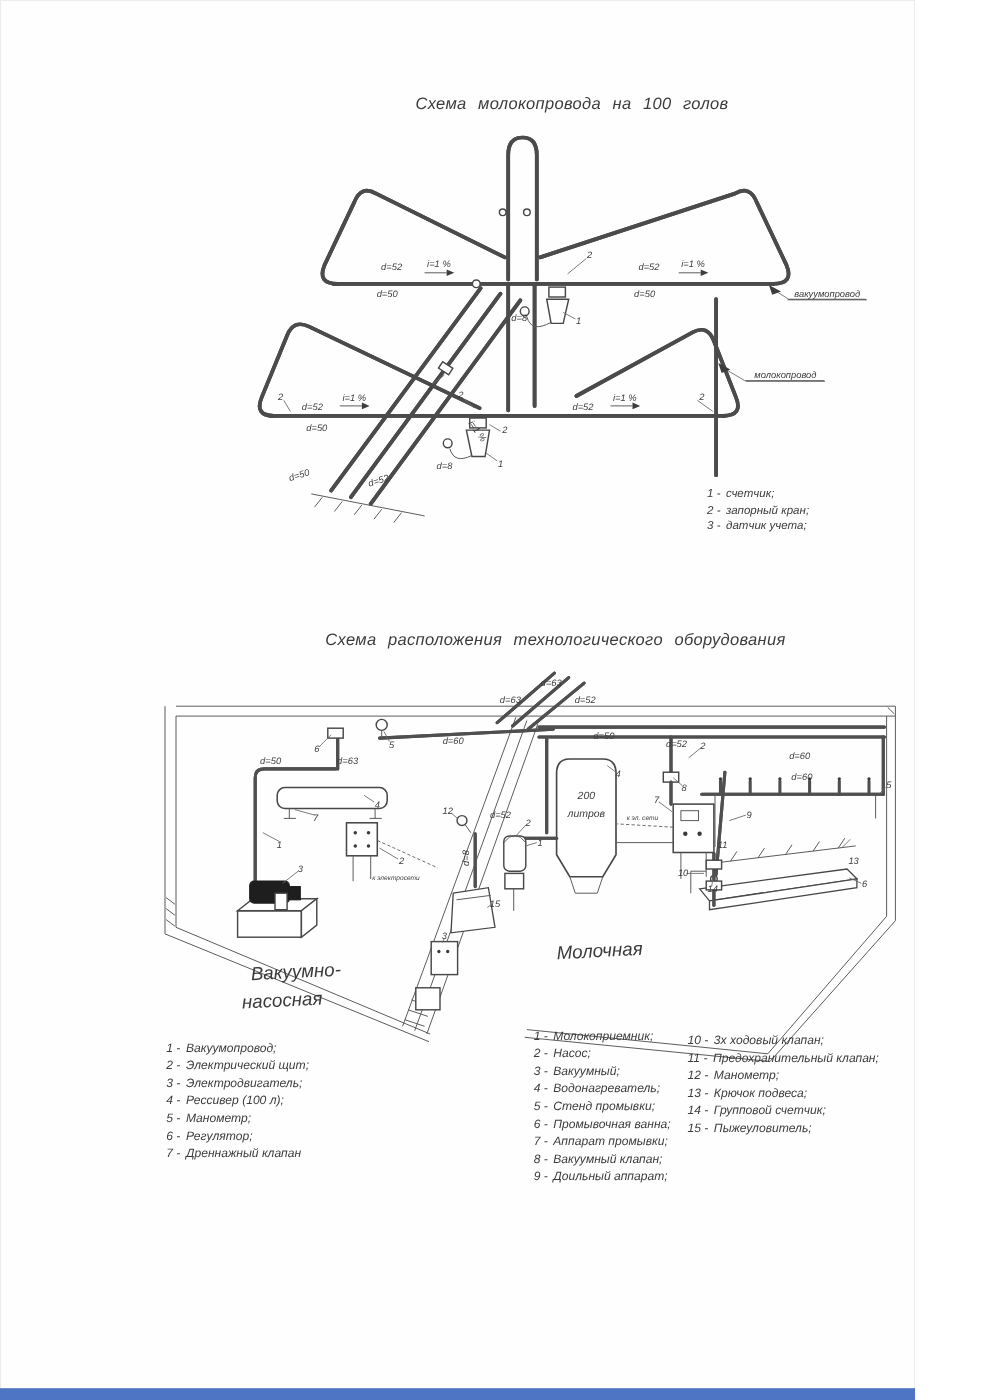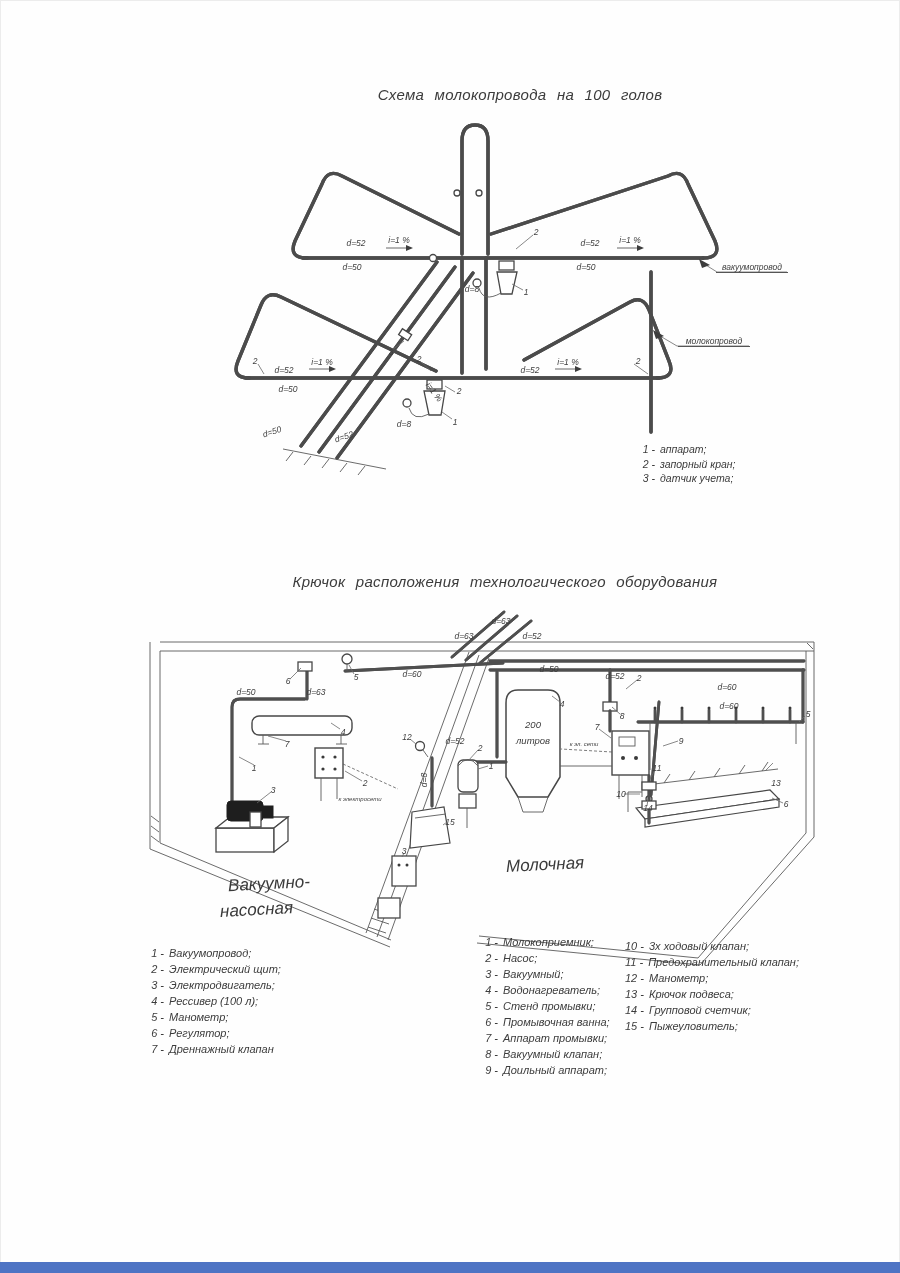--- a/index.html
+++ b/index.html
@@ -1,16 +1,16 @@
 <!DOCTYPE html>
 <html><head>
 <meta charset="utf-8">
 <style>
   html,body{margin:0;padding:0;background:#fff;}
-  .page{position:relative;width:900px;height:1273px;background:#fefefe;overflow:hidden;
+  .page{position:relative;width:832px;height:1273px;background:#fefefe;overflow:hidden;
         font-family:"Liberation Sans",sans-serif;box-shadow:inset 0 0 0 1px #ececec;}
   svg{position:absolute;left:0;top:0;}
   
   .po{stroke:#4b4b4b;stroke-width:3.4;fill:none;stroke-linecap:round;stroke-linejoin:round;}
   .pi{stroke:#fff;stroke-width:1.6;fill:none;stroke-linecap:round;stroke-linejoin:round;}
   .po2{stroke:#4f4f4f;stroke-width:2.8;fill:none;stroke-linecap:round;stroke-linejoin:round;}
   .pi2{stroke:#fff;stroke-width:1.3;fill:none;stroke-linecap:round;stroke-linejoin:round;}
   .tl{stroke:#5a5a5a;stroke-width:.9;fill:none;}
   .tl2{stroke:#6a6a6a;stroke-width:.8;fill:none;}
   .dash{stroke:#5a5a5a;stroke-width:.8;fill:none;stroke-dasharray:3 2;}
@@ -205,21 +205,21 @@
         <circle class="dot" cx="407" cy="865" r="1.5"></circle>
     <rect class="shape" x="378" y="898" width="22" height="20"></rect>
     <path class="tl2" d="M560,702 L552,696 M620,714 L612,707 M599,729 L611,738 M678,741 L663,746
                         M805,716 L799,722 M773,763 L766,770 M783,803 L772,798 M624,794 L640,794
                         M655,770 L650,779 M647,806 L648,799 M447,822 L443,825 M410,739 L416,744
                         M478,750 L468,761 M488,766 L478,769 M404,853 L402,857 M637,680 L626,689"></path>
   </g>
 </svg>
 
 <div class="ovl title" style="left:360px;top:86px;width:320px;">Схема молокопровода на 100 голов</div>
-<div class="ovl title" style="left:270px;top:573px;width:470px;">Крючок расположения технологического оборудования</div>
+<div class="ovl title" style="left:270px;top:573px;width:470px;">Схема расположения технологического оборудования</div>
 
 <span class="callout" style="left:716px;top:262px;width:72px;">вакуумопровод</span>
 <span class="callout" style="left:678px;top:336px;width:72px;">молокопровод</span>
 
 <div>
 
 <span class="dlabel" style="left: 356px; top: 243px;">d=52</span>
       <span class="dlabel" style="left: 399px; top: 240px;">i=1 %</span>
       <span class="dlabel" style="left: 352px; top: 267px;">d=50</span>
       <span class="dlabel" style="left: 590px; top: 243px;">d=52</span>
@@ -288,21 +288,21 @@
 <div class="room" style="left:228px;top:874px;">Вакуумно-</div>
 <div class="room" style="left:220px;top:900px;">насосная</div>
 <div class="room" style="left:506px;top:855px;">Молочная</div>
 <span class="tanktxt" style="left:533px;top:724px;">200</span>
 <span class="tanktxt" style="left:533px;top:740px;">литров</span>
 
 <div class="legend legend-d1" style="left:637px;top:444px;">
 
     <div class="lrow">
       <span class="ln">1 -</span>
-        <span class="lt">аппарат;</span>
+        <span class="lt">счетчик;</span>
     </div>
 
     <div class="lrow">
       <span class="ln">2 -</span>
         <span class="lt">запорный кран;</span>
     </div>
 
     <div class="lrow">
       <span class="ln">3 -</span>
         <span class="lt">датчик учета;</span>

